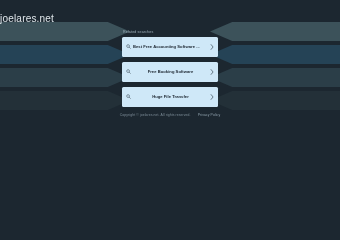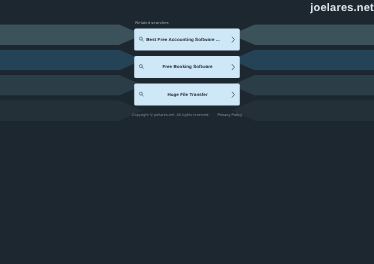--- a/index.html
+++ b/index.html
@@ -55,26 +55,26 @@
   .band-right { right: -55px; width: 185px; }
 
   
   .content {
     position: relative;
     z-index: 5;
     width: 100%;
     height: 100%;
   }
   .domain-title {
-    text-align: right;
+    text-align: left;
     color: #dfe6ea;
     font-size: 10px;
     letter-spacing: .2px;
-    padding-top: 2px;
-    font-weight: 700;
+    padding-top: 13px;
+    font-weight: 400;
   }
 
   .ads {
     width: 96px;
     margin: 6px auto 0;
   }
   .ads-label {
     font-size: 3.6px;
     color: #9fb0bb;
     letter-spacing: .15px;

